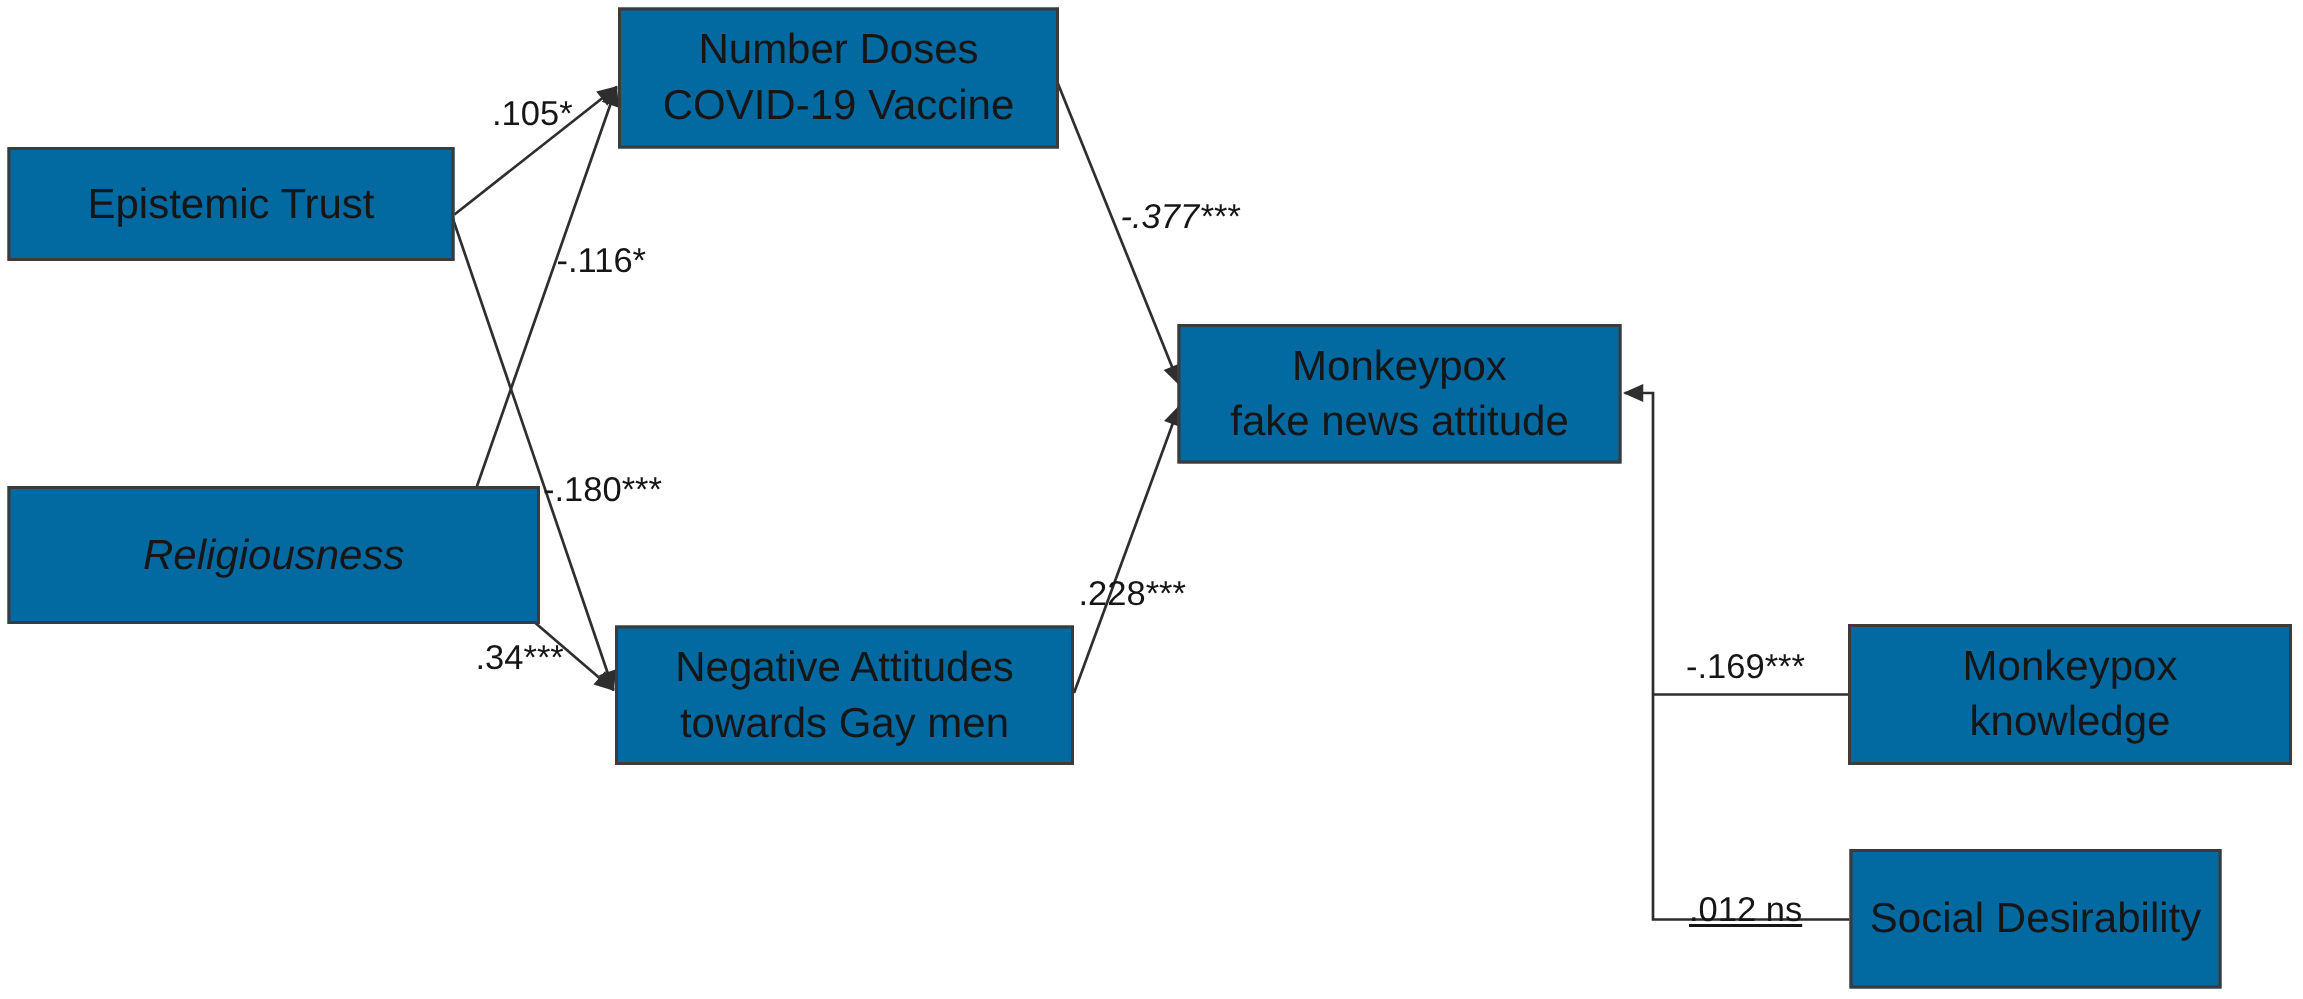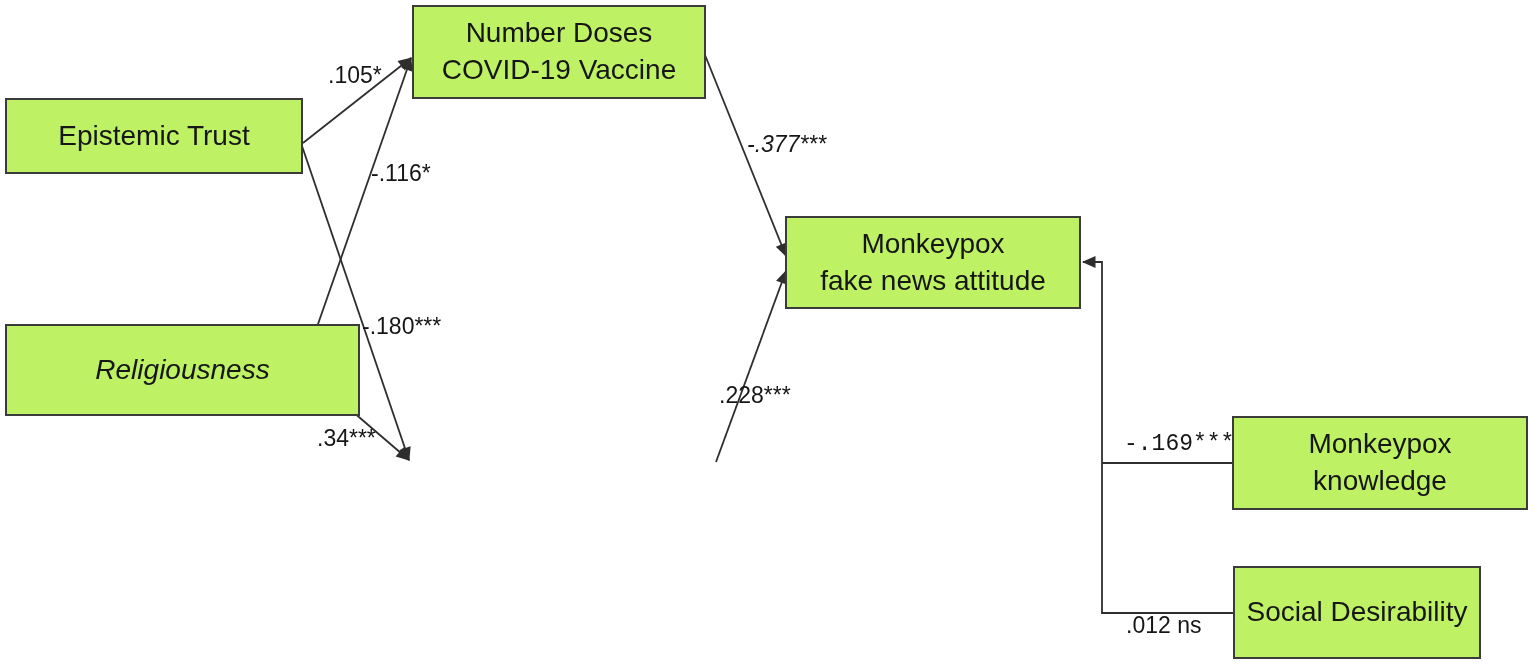--- a/index.html
+++ b/index.html
@@ -13,21 +13,21 @@
   }
   .wires {
     position: absolute;
     left: 0; top: 0;
     width: 1535px; height: 666px;
   }
   .node {
     position: absolute;
     box-sizing: border-box;
     border: 2px solid #3b3b3b;
-    background: #bef264;
+    background: #0369a1;
     display: flex;
     align-items: center;
     justify-content: center;
     text-align: center;
     font-size: 28px;
     line-height: 1.32;
     color: #161616;
     white-space: pre-line;
   }
   .coef {
@@ -44,22 +44,22 @@
   #n-fakenews     { left: 785px;  top: 216px; width: 296px; height: 93px; }
   #n-knowledge    { left: 1232px; top: 416px; width: 296px; height: 94px; }
   #n-social       { left: 1233px; top: 566px; width: 248px; height: 93px; }
   
   #c-epi-doses    { left: 328px;  top: 62px;  }
   #c-rel-doses    { left: 371px;  top: 160px; }
   #c-epi-att      { left: 362px;  top: 313px; }
   #c-rel-att      { left: 317px;  top: 425px; }
   #c-doses-fn     { left: 747px;  top: 131px; font-style: italic; }
   #c-att-fn       { left: 719px;  top: 362px; margin-top: 20px; }
-  #c-know-fn      { left: 1124px; top: 431px; font-family: Liberation Mono, monospace; }
-  #c-soc-fn       { left: 1126px; top: 612px; }
+  #c-know-fn      { left: 1124px; top: 431px; }
+  #c-soc-fn       { left: 1126px; top: 593px; text-decoration: underline; }
 </style>
 </head>
 <body>
 
 <div class="stage">
 
   <svg class="wires" viewBox="0 0 1535 666" xmlns="http://www.w3.org/2000/svg">
     <defs>
       <marker id="arw" markerUnits="userSpaceOnUse" markerWidth="15" markerHeight="13" refX="13" refY="6.5" orient="auto">
         <path d="M0.5,0.5 L14,6.5 L0.5,12.5 Z" fill="#2e2e2e"></path>
@@ -77,20 +77,22 @@
     </g>
   </svg>
 
   <div class="node" id="n-epistemic">Epistemic Trust</div>
 
   <div class="node" id="n-religious">Religiousness</div>
 
   <div class="node" id="n-doses">Number Doses
 COVID-19 Vaccine</div>
 
+  <div class="node" id="n-attitudes">Negative Attitudes
+towards Gay men</div>
 
   <div class="node" id="n-fakenews">Monkeypox
 fake news attitude</div>
 
   <div class="node" id="n-knowledge">Monkeypox
 knowledge</div>
 
   <div class="node" id="n-social">Social Desirability</div>
 
   <div class="coef" id="c-epi-doses">.105*</div>

